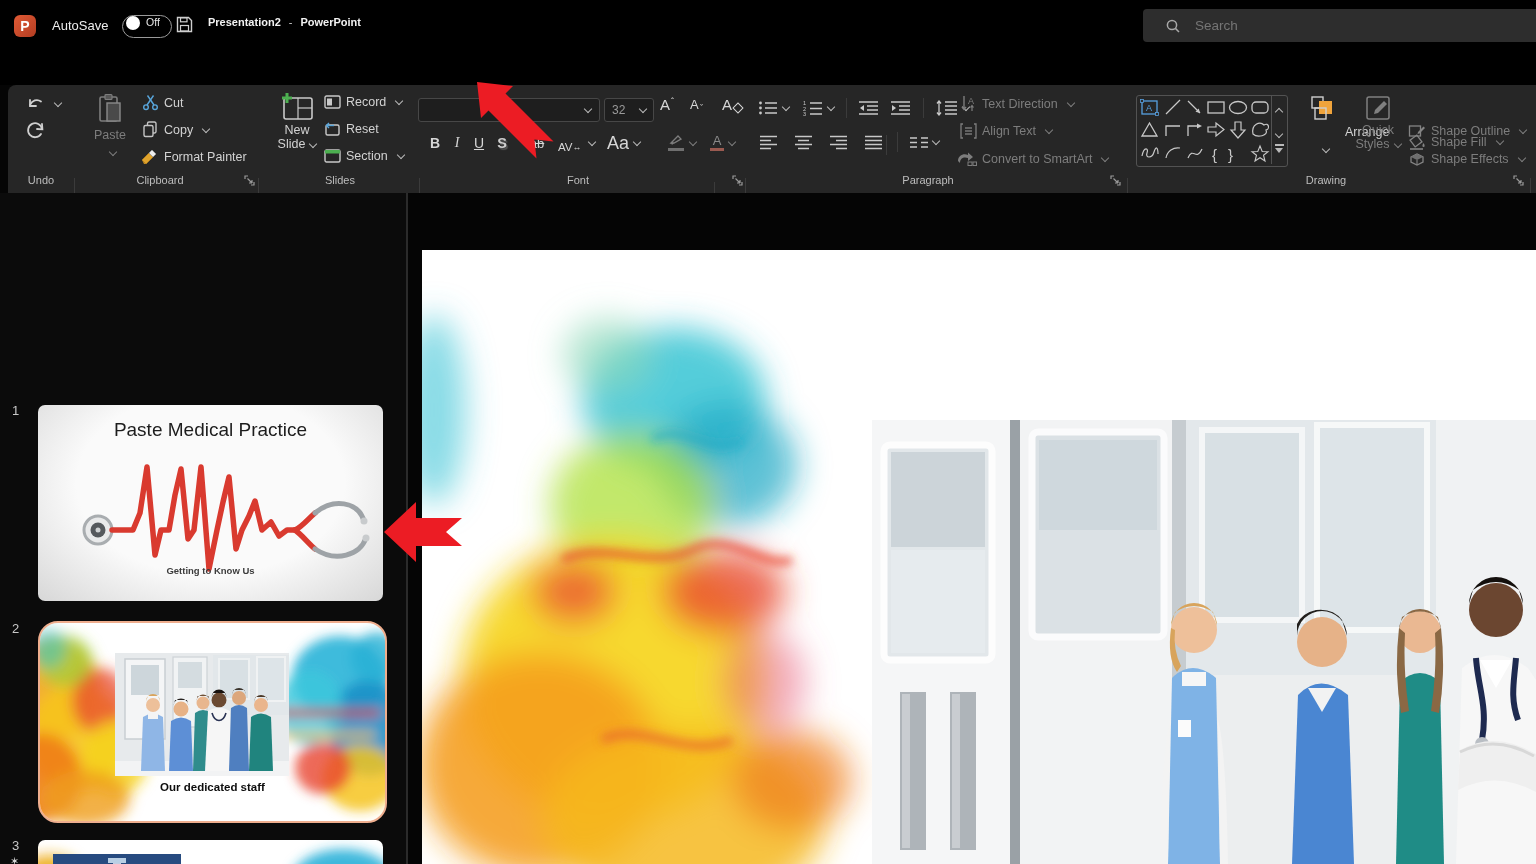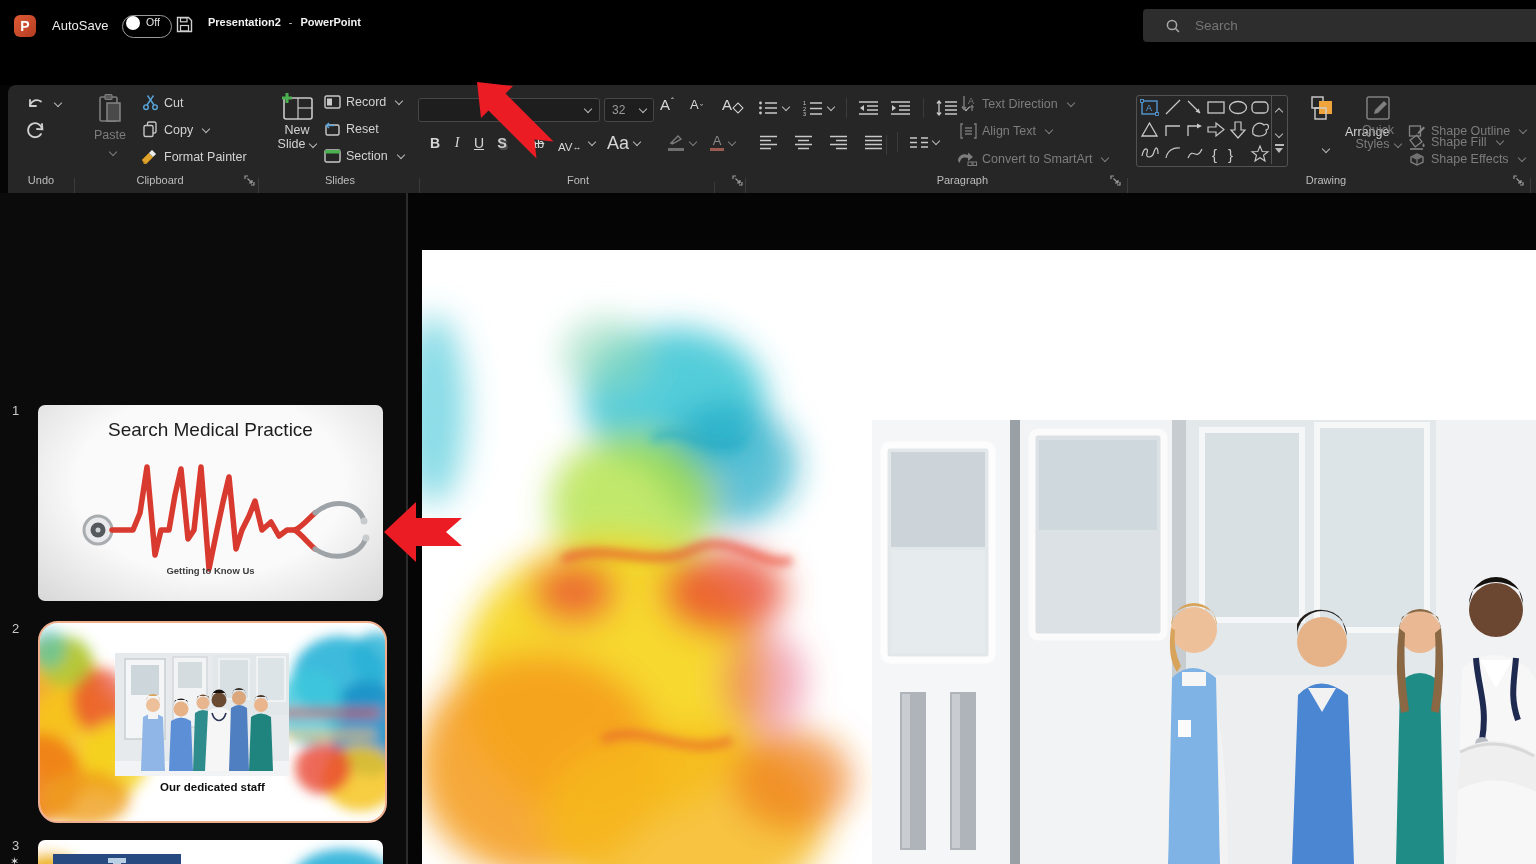--- a/index.html
+++ b/index.html
@@ -352,21 +352,21 @@
     </div>
     <div class="abs flexr dim" style="left:948px;top:66px;gap:5px;">
       <svg width="21" height="16" viewBox="0 0 21 16">
           <path d="M2 10 C2 4 8 2 12 4 L12 1.5 L17 6 L12 10 L12 7 C8 5.5 4 7 4 12 Z" fill="#7d7d7d"></path>
           <rect x="12" y="11" width="4" height="3.5" fill="none" stroke="#7d7d7d" stroke-width="1"></rect>
           <rect x="17" y="11" width="3.5" height="3.5" fill="none" stroke="#7d7d7d" stroke-width="1"></rect>
         </svg>
       <span class="lbl dim">Convert to SmartArt</span>
       <span class="chev d"></span>
     </div>
-    <div class="abs glabel" style="left:860px;top:89px;width:120px;text-align:right;">Paragraph</div>
+    <div class="abs glabel" style="left:860px;top:89px;width:120px;text-align:center;">Paragraph</div>
     <span class="abs" style="left:1102px;top:90px;">
       <svg width="11" height="11" viewBox="0 0 11 11">
           <path d="M1 4 V1 H4 M10 7 V10 H7" fill="none" stroke="#9a9a9a" stroke-width="1.2"></path>
           <path d="M3.5 3.5 L8 8 M8 8 v-3 M8 8 h-3" fill="none" stroke="#9a9a9a" stroke-width="1.2"></path>
         </svg>
     </span>
 
     <div class="abs" style="left:1128px;top:10px;width:150px;height:70px;border:1px solid #525252;border-radius:3px;">
       <svg width="133" height="68" viewBox="0 0 133 68" style="position:absolute;left:1px;top:0;">
         <g>
@@ -487,21 +487,21 @@
           <path d="M1 4 V1 H4 M10 7 V10 H7" fill="none" stroke="#9a9a9a" stroke-width="1.2"></path>
           <path d="M3.5 3.5 L8 8 M8 8 v-3 M8 8 h-3" fill="none" stroke="#9a9a9a" stroke-width="1.2"></path>
         </svg>
     </span>
   </div>
 
   <div class="abs" style="left:0;top:193px;width:406px;height:671px;background:#0b0b0b;">
 
     <span class="abs" style="left:12px;top:210px;font-size:13px;color:#c8c8c8;">1</span>
     <div class="thumbbox" style="top:212px;height:196px;background:radial-gradient(ellipse at 50% 40%,#fafafa 55%,#d7d7d7 100%);">
-      <div style="position:absolute;left:0;right:0;top:14px;text-align:center;font-size:19px;color:#1d1d1d;">Search Medical Practice</div>
+      <div style="position:absolute;left:0;right:0;top:14px;text-align:center;font-size:19px;color:#1d1d1d;">Paste Medical Practice</div>
       <svg width="345" height="196" viewBox="0 0 345 196" style="position:absolute;left:0;top:0;">
         <circle cx="60" cy="125" r="14" fill="#e9eaeb" stroke="#a9adb0" stroke-width="3"></circle>
         <circle cx="60" cy="125" r="7.5" fill="#55595d"></circle>
         <circle cx="60" cy="125" r="2.5" fill="#cfd2d4"></circle>
         <path d="M74 125 L95 125 L102 108 L109 62 L117 150 L123 125 L131 125 L137 90 L143 64 L150 134 L156 125 L163 62 L171 164 L179 125 L185 97 L191 72 L198 144 L204 125 L211 111 L217 96 L224 125 L233 117 L241 131 L249 125 L257 125" fill="none" stroke="#d93a2f" stroke-width="5.5" stroke-linejoin="round" stroke-linecap="round"></path>
         <path d="M257 125 C264 122 270 114 277 108" fill="none" stroke="#d93a2f" stroke-width="5.5" stroke-linecap="round"></path>
         <path d="M257 125 C264 130 270 138 277 144" fill="none" stroke="#d93a2f" stroke-width="5.5" stroke-linecap="round"></path>
         <path d="M277 108 C295 93 320 96 326 116" fill="none" stroke="#9ea3a7" stroke-width="5" stroke-linecap="round"></path>
         <path d="M277 144 C298 158 322 150 328 133" fill="none" stroke="#9ea3a7" stroke-width="5" stroke-linecap="round"></path>
         <circle cx="326" cy="116" r="3.5" fill="#c8cbcd"></circle>

